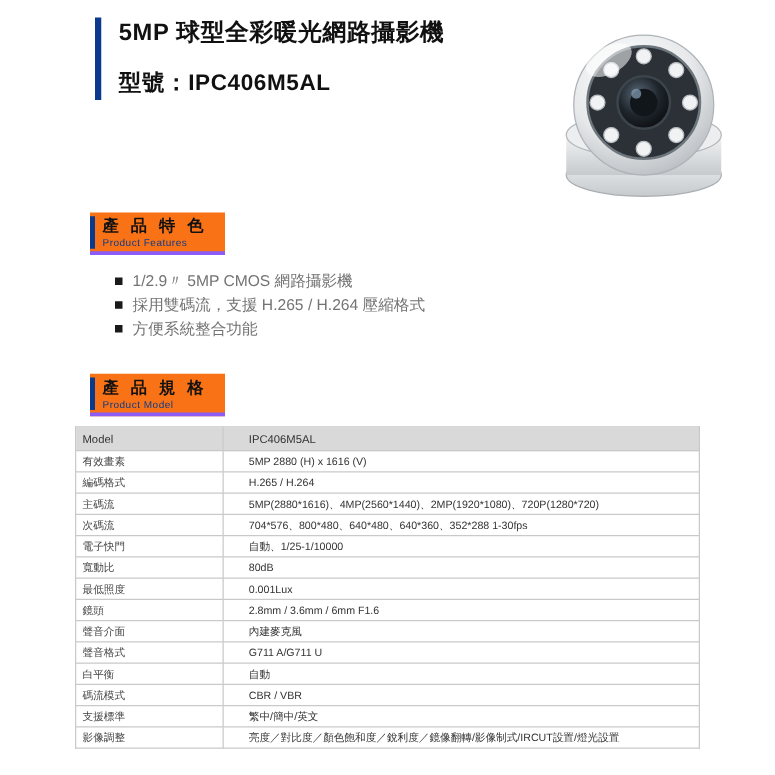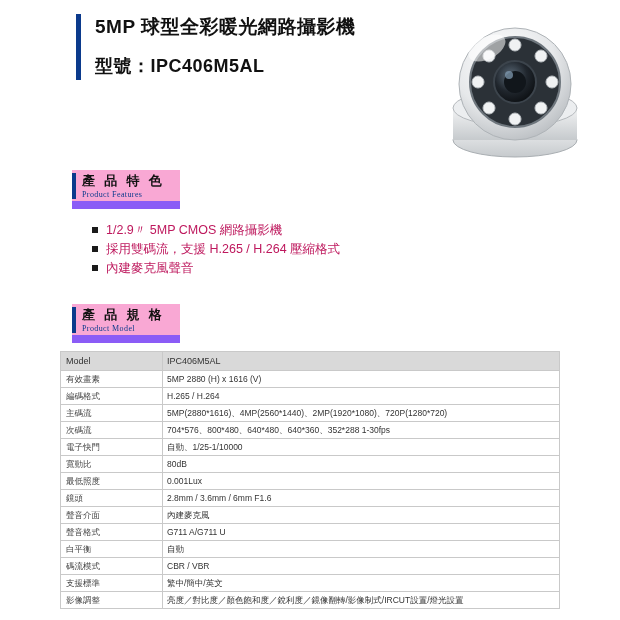--- a/index.html
+++ b/index.html
@@ -53,25 +53,24 @@
     top: 12px;
     width: 175px;
     height: 160px;
   }
 
   
   .section-tab {
     position: relative;
     margin-left: 72px;
     width: 108px;
-    background: #f9a8d4;
-    border-bottom: 8px solid #8b5cf6;
+    background: #f97316;
+    border-bottom: 3px solid #8b5cf6;
     padding-left: 10px;
     box-sizing: border-box;
-    font-family: Liberation Serif, serif;
   }
   .section-tab::before {
     content: "";
     position: absolute;
     left: 0;
     top: 3px;
     width: 4px;
     height: 26px;
     background: #0b3a8c;
   }
@@ -95,21 +94,21 @@
   .features {
     margin: 12px 0 0 92px;
     list-style: none;
     padding: 0;
   }
   .features li {
     position: relative;
     font-size: 12.5px;
     line-height: 19px;
     padding-left: 14px;
-    color: #be185d;
+    color: #737373;
   }
   .features li::before {
     content: "";
     position: absolute;
     left: 0;
     top: 6px;
     width: 6px;
     height: 6px;
     background: #1a1a1a;
   }
@@ -119,21 +118,21 @@
     margin: 8px 0 0 60px;
     width: 500px;
   }
   table.spec {
     border-collapse: collapse;
     width: 100%;
     table-layout: fixed;
   }
   table.spec td {
     border: 1px solid #c9c9c9;
-    padding: 1px 4px;
+    padding: 1px 20px;
     font-size: 8.5px;
     line-height: 11px;
     height: 14px;
     vertical-align: middle;
     color: #333;
     word-break: break-all;
   }
   table.spec td.k {
     width: 92px;
     color: #444;
@@ -208,21 +207,21 @@
 </div>
 
 <div class="section-tab">
   <div class="tab-cn">產 品 特 色</div>
   <div class="tab-en">Product Features</div>
 </div>
 
 <ul class="features">
   <li>1/2.9〃 5MP CMOS 網路攝影機</li>
   <li>採用雙碼流，支援 H.265 / H.264 壓縮格式</li>
-  <li>內建麥克風聲音</li>
+  <li>方便系統整合功能</li>
 </ul>
 
 <div class="section-tab" style="margin-top:26px;">
   <div class="tab-cn">產 品 規 格</div>
   <div class="tab-en">Product Model</div>
 </div>
 
 <div class="spec-wrap">
   <table class="spec">
     <tbody>

